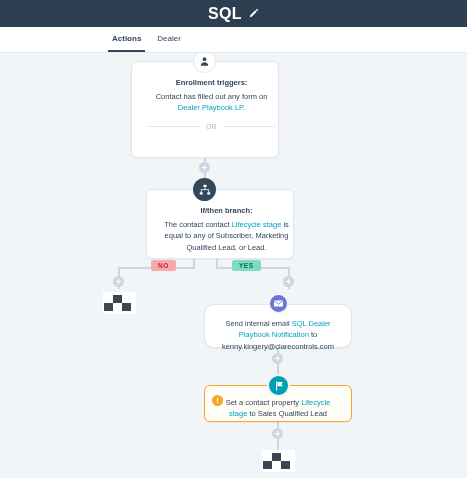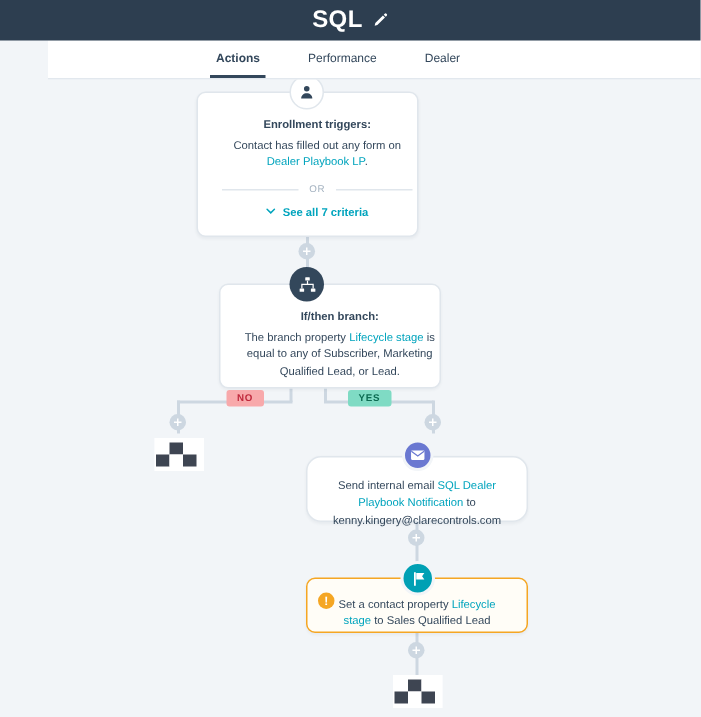--- a/index.html
+++ b/index.html
@@ -42,24 +42,23 @@
   }
 
   
   .tabbar {
     height: 25px;
     background: #ffffff;
     border-bottom: 1px solid #e2e8ee;
     display: flex;
     align-items: stretch;
     padding-left: 108px;
-    gap: 24px;
+    gap: 8px;
     position: relative;
     z-index: 25;
-    margin-left: 32px;
   }
   .tab {
     font-size: 8px;
     color: #33475b;
     display: flex;
     align-items: center;
     padding: 0 4px;
     cursor: pointer;
     border-bottom: 2px solid transparent;
     white-space: nowrap;
@@ -265,23 +264,20 @@
   <span class="pencil-icon">
     <svg width="11" height="11" viewBox="0 0 16 16">
       <path d="M12.3 1.7a1.2 1.2 0 0 1 1.7 0l.3.3a1.2 1.2 0 0 1 0 1.7l-.9.9-2-2 .9-.9zM10.6 3.3l2 2-7.4 7.4-2.6.6.6-2.6 7.4-7.4z" fill="#ffffff"></path>
     </svg>
   </span>
 </div>
 
 <div class="tabbar">
   <div class="tab active">
     <span>Actions</span>
-  </div>
-  <div class="tab">
-    <span>Performance</span>
   </div>
   <div class="tab">
     <span>Dealer</span>
   </div>
 </div>
 
 <div class="canvas">
 
   <div class="nodeicon trigger" style="left:193px; top:-2px;">
     <svg width="11" height="11" viewBox="0 0 16 16">
@@ -294,48 +290,40 @@
     <div class="card-body">
       <div class="card-title">Enrollment triggers:</div>
       <div class="card-text">
         <span>Contact has filled out any form on </span><span class="link">Dealer Playbook LP</span><span>.</span>
       </div>
       <div class="divider-or">
         <span class="bar"></span>
         <span class="lbl">OR</span>
         <span class="bar"></span>
       </div>
-      <div class="see-all">
-        <span>
-          <svg width="7" height="7" viewBox="0 0 10 10">
-            <path d="M1.5 3.5L5 7l3.5-3.5" stroke="#00a4bd" stroke-width="1.4" fill="none" stroke-linecap="round"></path>
-          </svg>
-        </span>
-        <span>See all 7 criteria</span>
-      </div>
     </div>
   </div>
 
   <div class="vline" style="left:204px; top:106px; height:28px;"></div>
   <div class="plusnode" style="left:199px; top:110px;"></div>
 
   <div class="nodeicon branch" style="left:193px; top:126px;">
     <svg width="12" height="12" viewBox="0 0 16 16">
       <rect x="6" y="1" width="4" height="3" rx=".5" fill="#ffffff"></rect>
       <rect x="1" y="11" width="4" height="3" rx=".5" fill="#ffffff"></rect>
       <rect x="11" y="11" width="4" height="3" rx=".5" fill="#ffffff"></rect>
       <path d="M8 4.2v3.3M3 11v-3.5h10V11" stroke="#ffffff" stroke-width="1.1" fill="none"></path>
     </svg>
   </div>
 
   <div class="card" style="left:146px; top:137px; width:148px; height:70px;">
     <div class="card-body">
       <div class="card-title">If/then branch:</div>
       <div class="card-text">
-        <span>The branch property </span><span class="link">Lifecycle stage</span><span> is equal to any of Subscriber, Marketing Qualified Lead, or Lead.</span>
+        <span>The contact contact </span><span class="link">Lifecycle stage</span><span> is equal to any of Subscriber, Marketing Qualified Lead, or Lead.</span>
       </div>
     </div>
   </div>
 
   <div class="vline" style="left:193px; top:207px; height:9px;"></div>
   <div class="hline" style="left:118px; top:215px; width:77px;"></div>
   <div class="vline" style="left:118px; top:215px; height:22px;"></div>
   <div class="plusnode" style="left:113px; top:224px;"></div>
 
   <div class="vline" style="left:216px; top:207px; height:9px;"></div>

